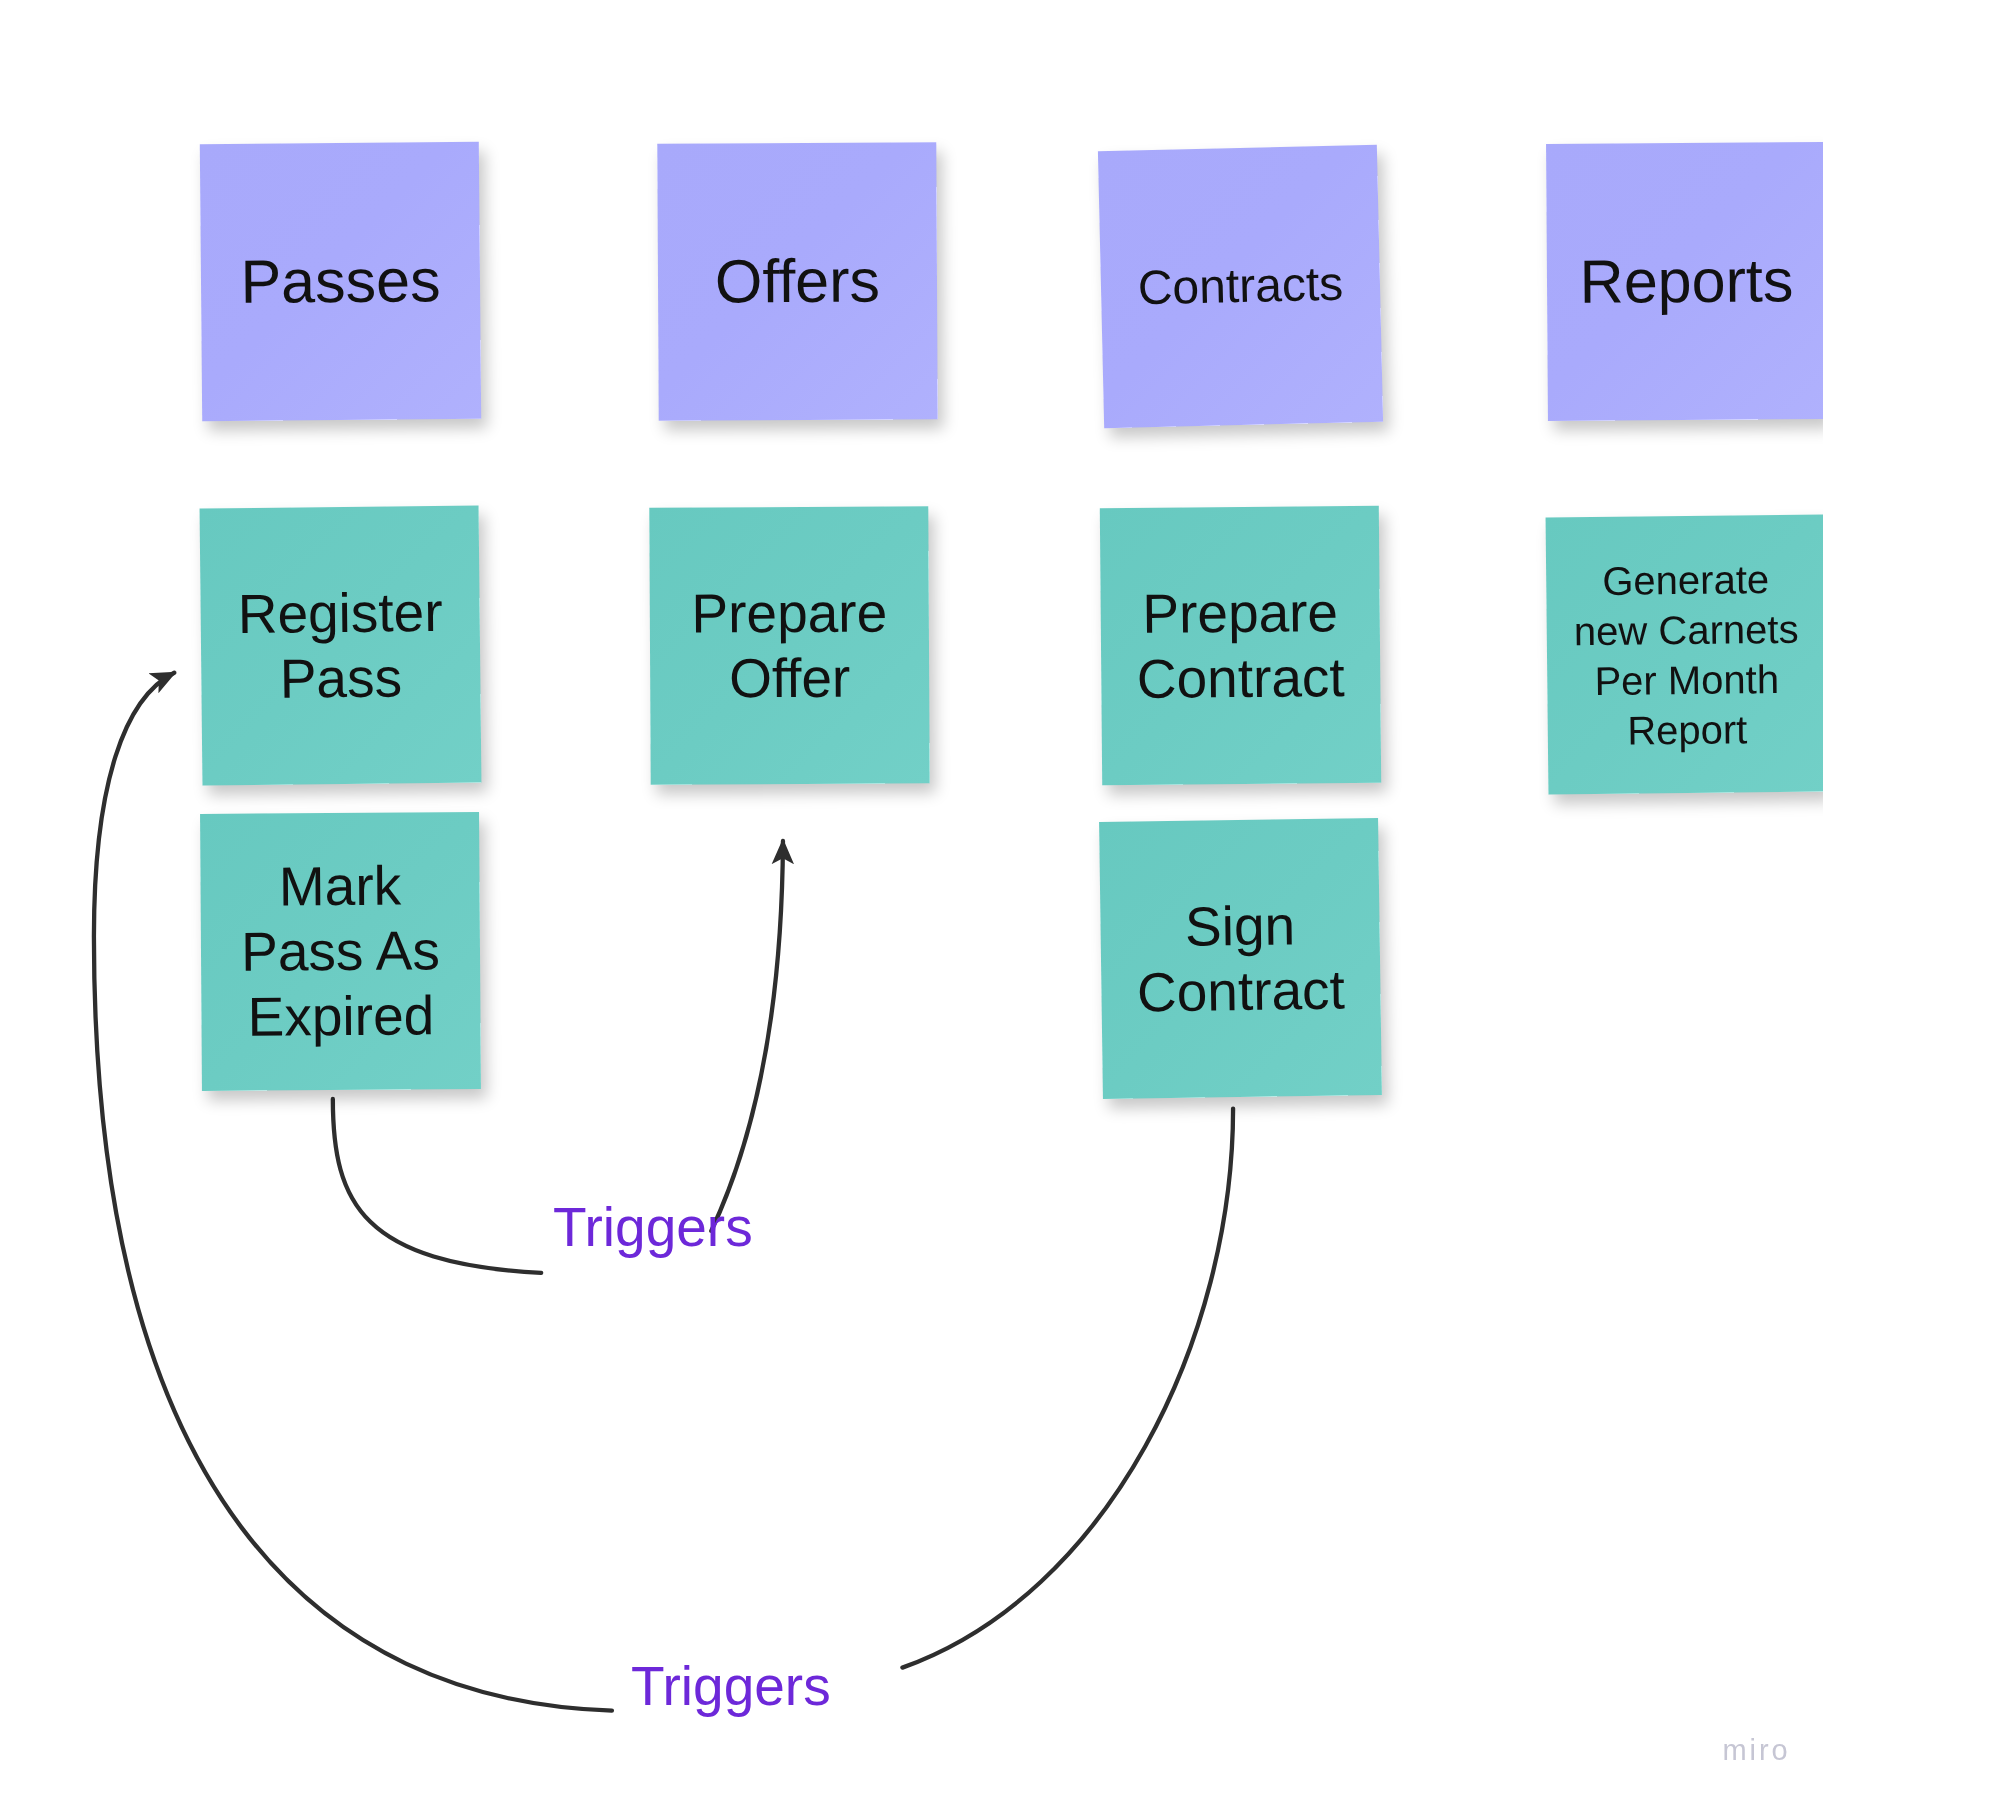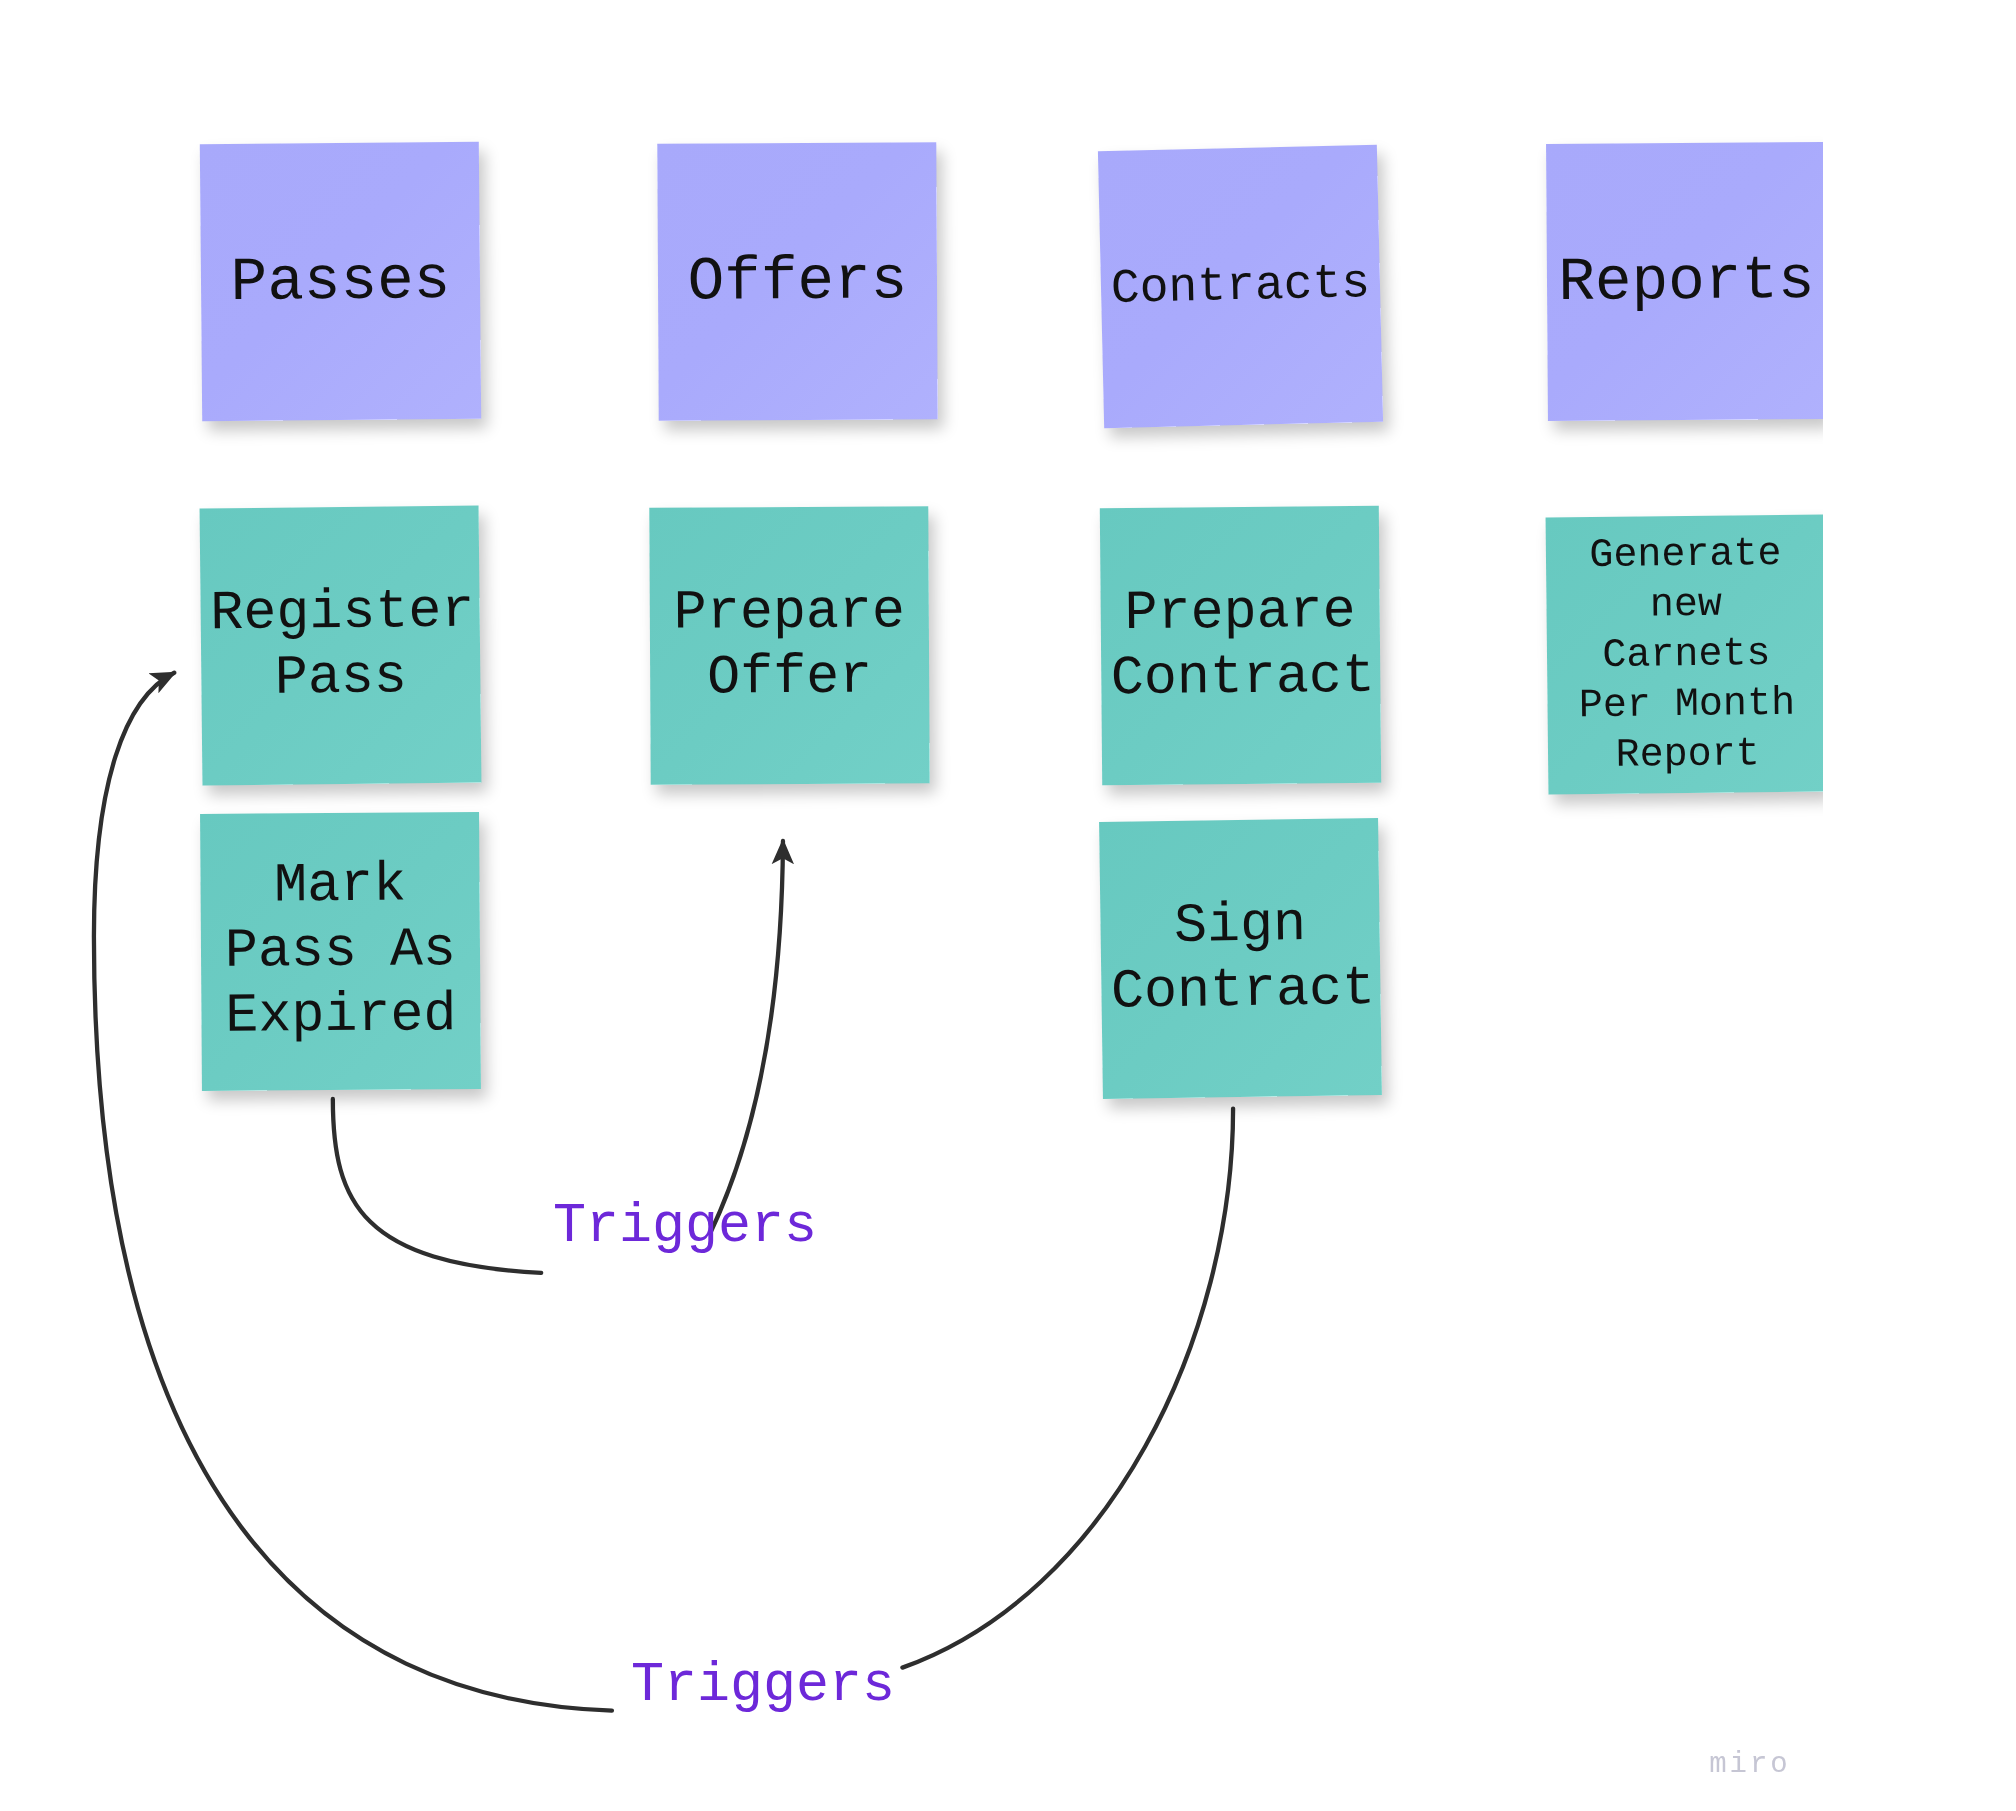--- a/index.html
+++ b/index.html
@@ -9,21 +9,20 @@
   }
   body {
     font-family: "Liberation Sans", sans-serif;
   }
   #board {
     position: relative;
     width: 1823px;
     height: 1811px;
     background: #ffffff;
     overflow: hidden;
-    font-family: Liberation Mono, monospace;
   }
   .note {
     position: absolute;
     box-sizing: border-box;
     display: flex;
     align-items: center;
     justify-content: center;
     text-align: center;
     color: #111111;
     line-height: 1.18;
@@ -81,21 +80,21 @@
     font-size: 55px;
     white-space: nowrap;
     user-select: none;
   }
   #label-triggers-offer { left: 553px; top: 1195px; }
   #label-triggers-pass  { left: 631px; top: 1654px; }
 
   #watermark {
     position: absolute;
     right: 32.5px;
-    bottom: 30px;
+    bottom: 44px;
     color: #c6c6d4;
     font-size: 29px;
     letter-spacing: 2.9px;
     user-select: none;
   }
 </style>
 </head>
 <body>
 
 <div id="board">

